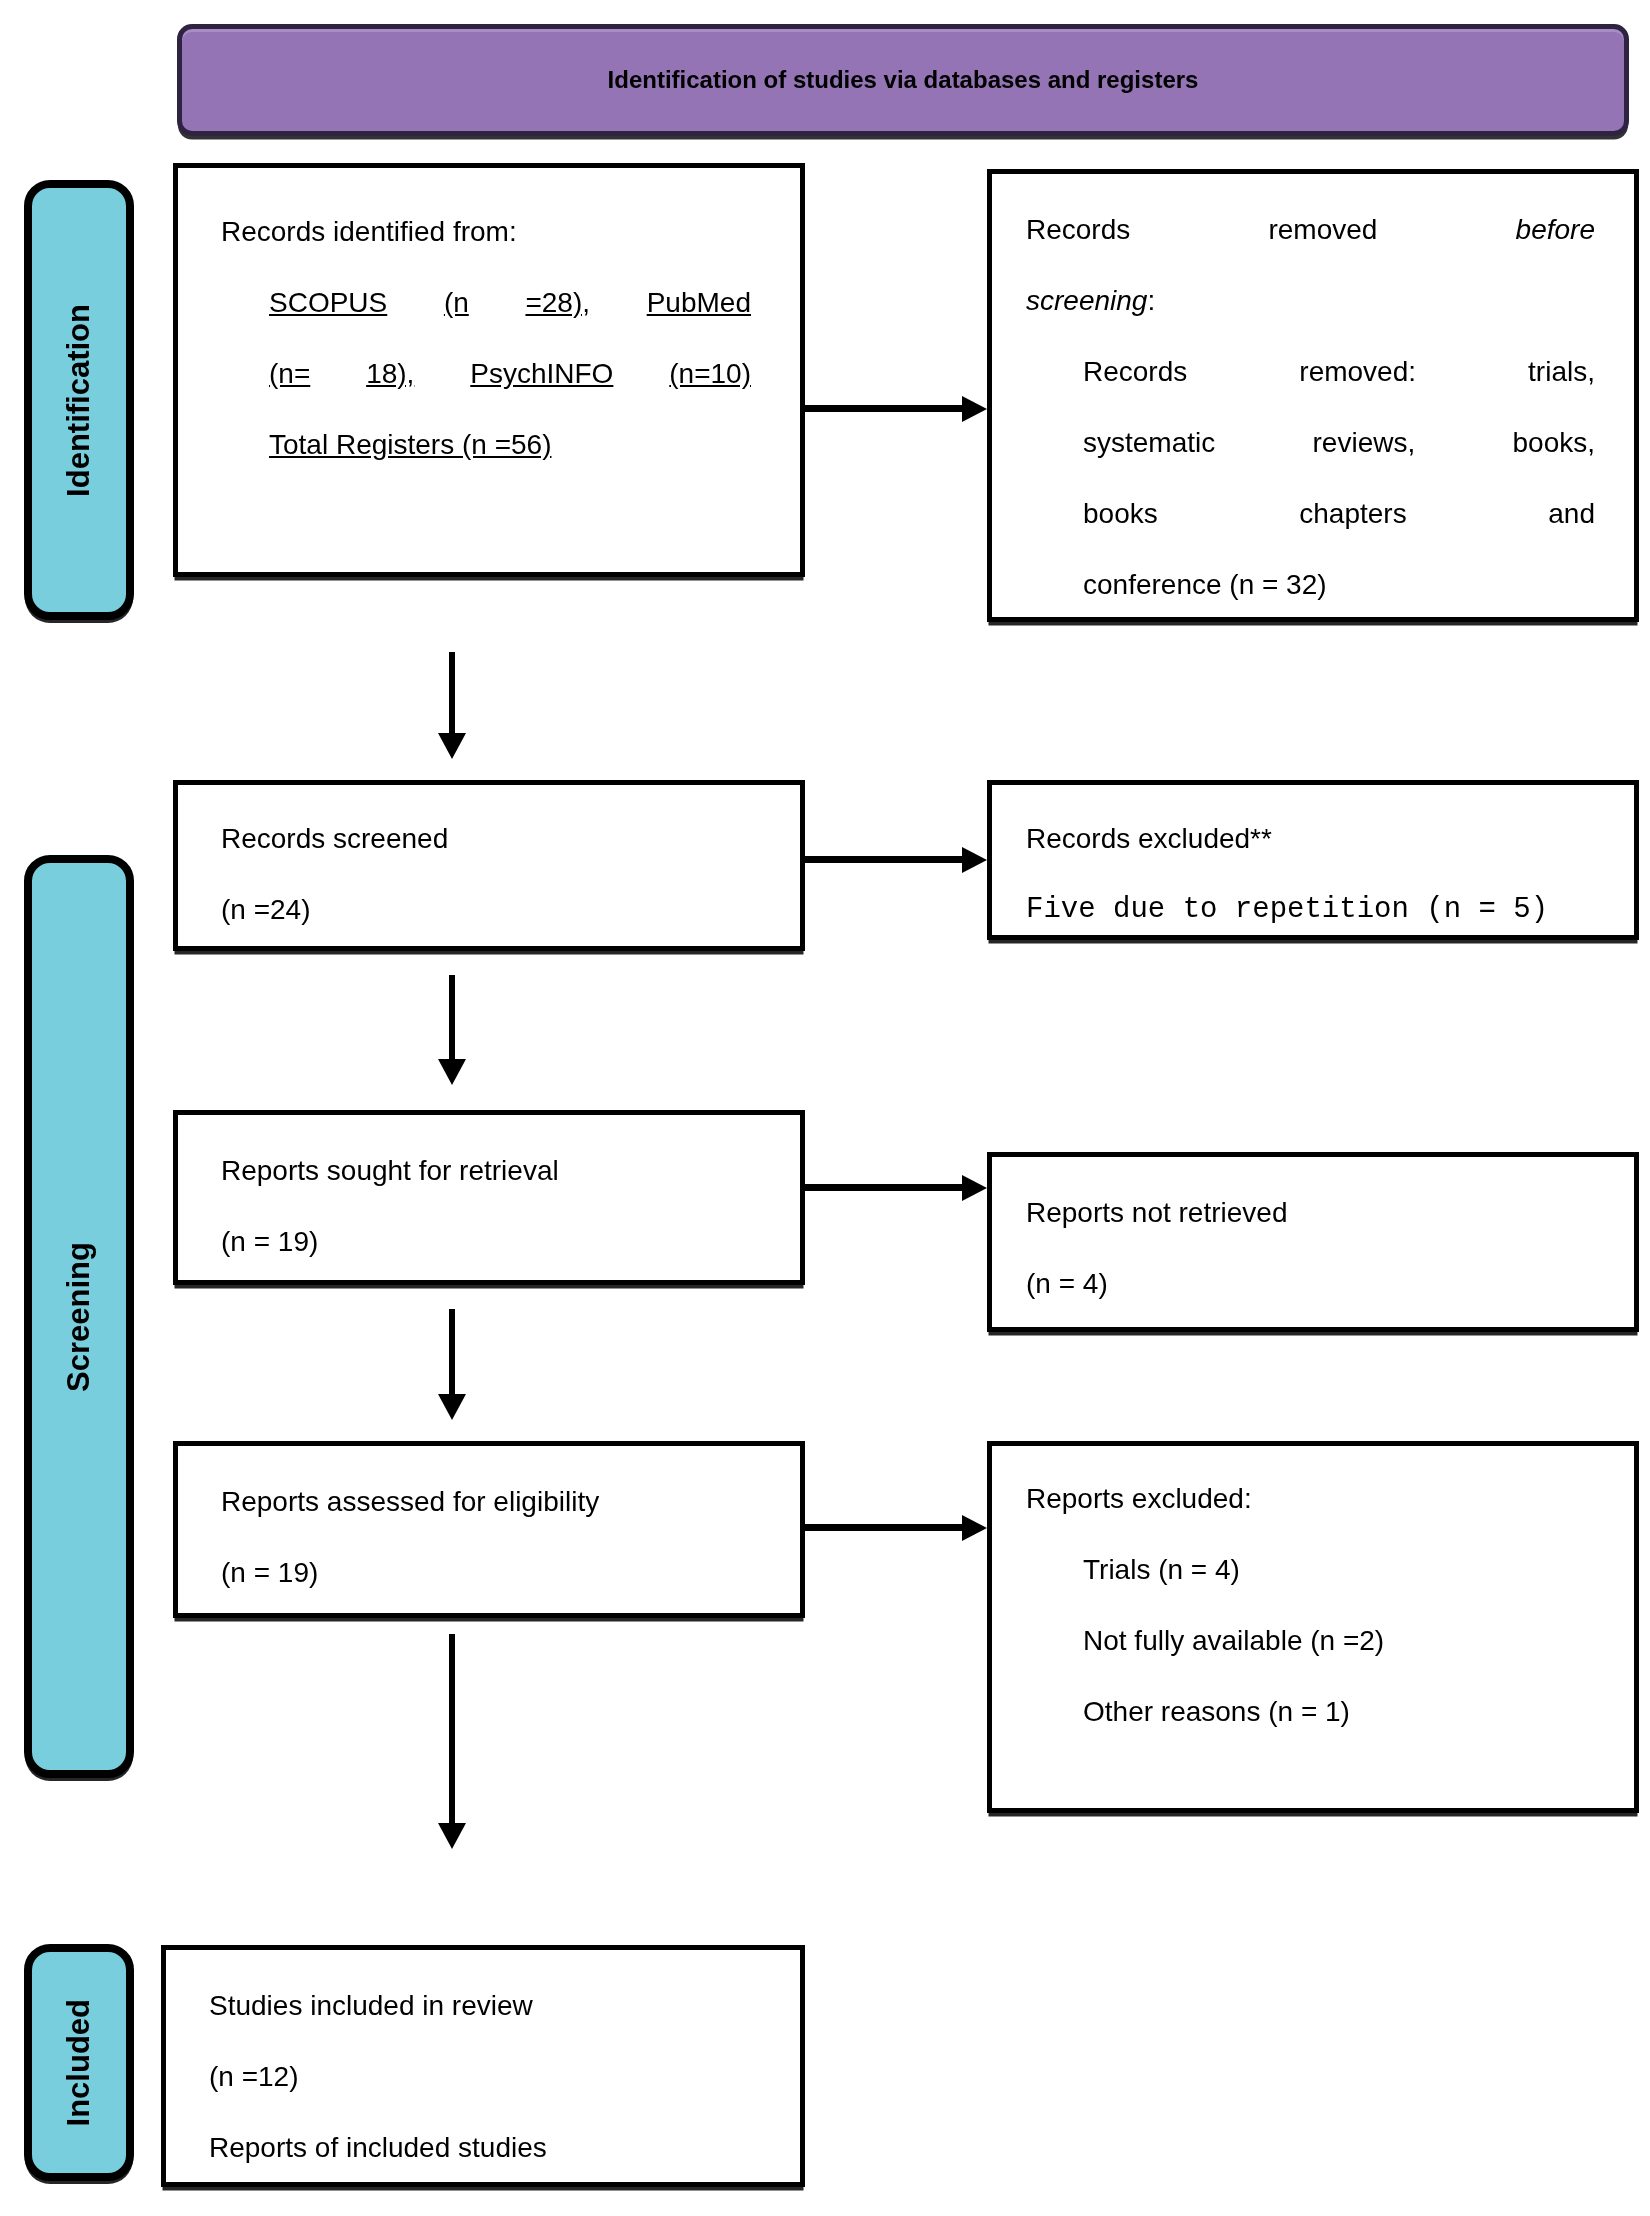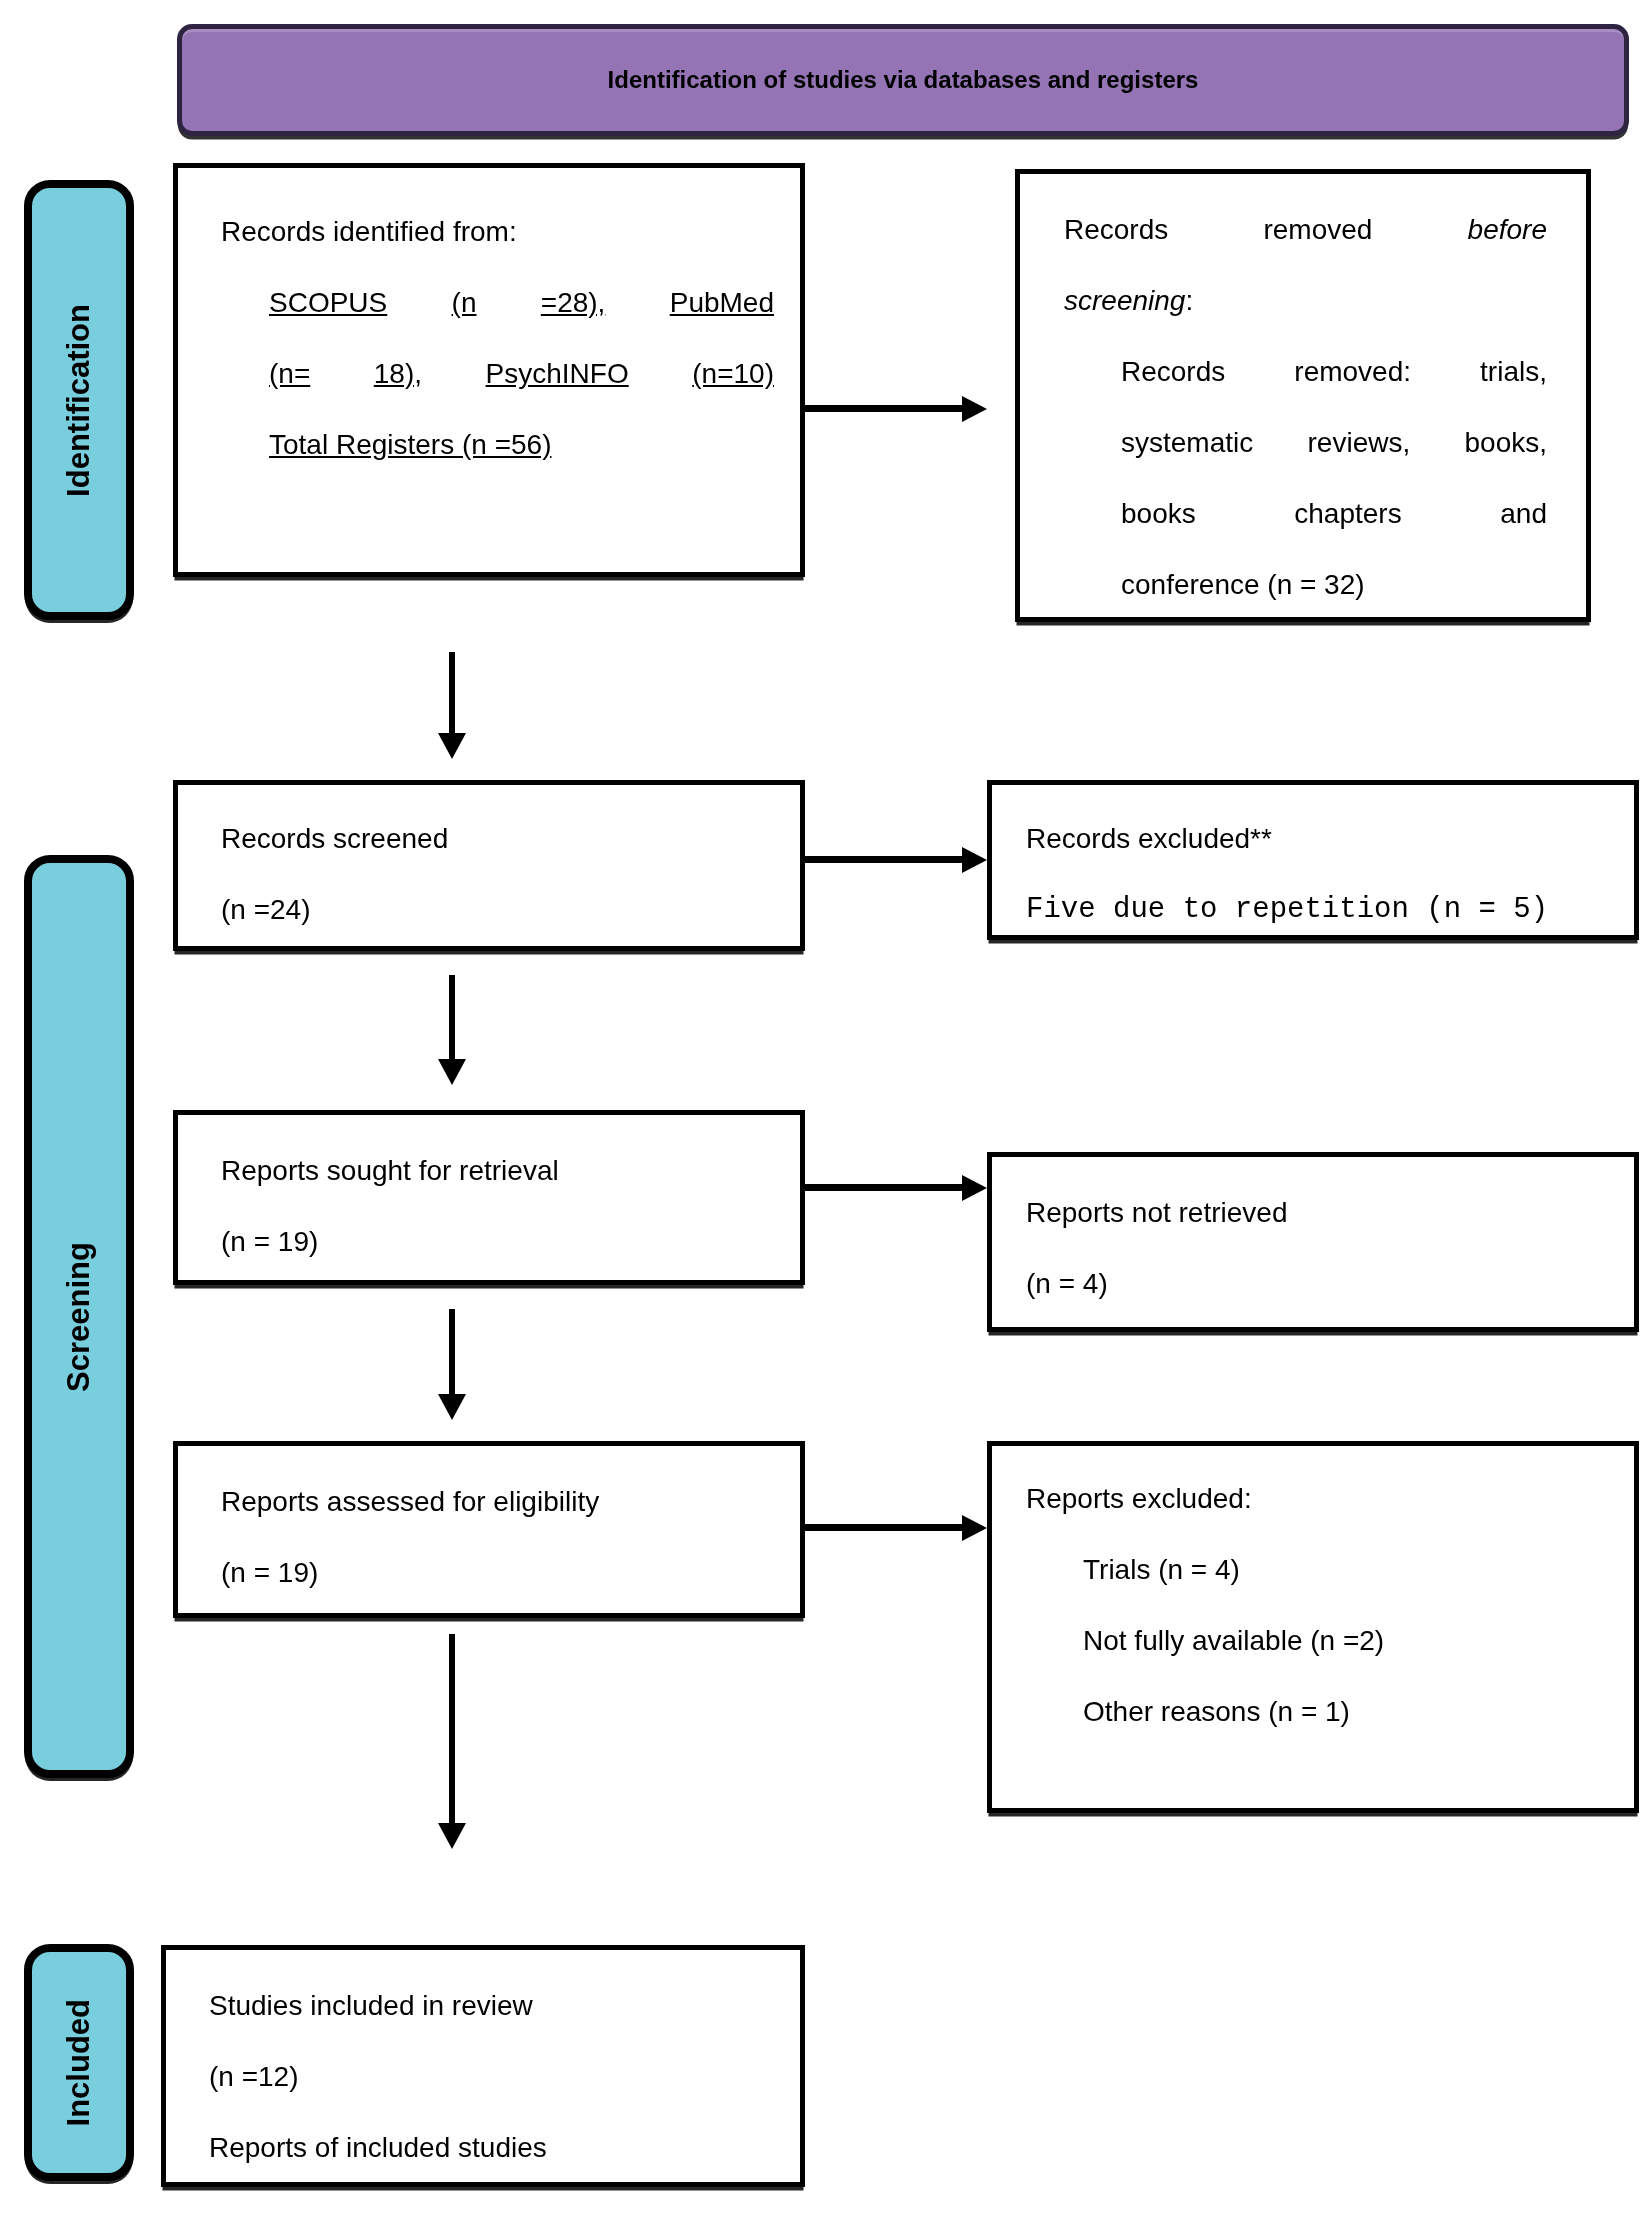--- a/index.html
+++ b/index.html
@@ -40,26 +40,26 @@
     position:absolute;background:#fff;
     border:5.6px solid #000;box-sizing:border-box;
     font-size:28px;line-height:71px;
     box-shadow:0 5px 0 -1.5px rgba(0,0,0,0.85);
   }
   .box .ind{margin-left:48px;text-decoration:underline;}
   .box .hang{margin-left:57px;}
   .spread{display:flex;justify-content:space-between;}
   .it{font-style:italic;}
   .serif{font-family:Liberation Mono, monospace;font-size:29px;}
-  #box-records-identified{left:173px;top:163px;width:632px;height:414px;padding:28px 26px 0 43px;}
+  #box-records-identified{left:173px;top:163px;width:632px;height:414px;padding:28px 49px 0 43px;}
   #box-records-screened  {left:173px;top:780px;width:632px;height:171px;padding:17.7px 36px 0 43px;}
   #box-reports-sought    {left:173px;top:1110px;width:632px;height:175px;padding:20px 36px 0 43px;}
   #box-reports-assessed  {left:173px;top:1441px;width:632px;height:177px;padding:20px 36px 0 43px;}
   #box-studies-included  {left:161px;top:1945px;width:644px;height:242px;padding:20px 20px 0 43px;}
-  #box-records-removed   {left:1015px;top:169px;width:576px;height:453px;padding:20px 39px 0 44px;}
+  #box-records-removed   {left:987px;top:169px;width:652px;height:453px;padding:20px 39px 0 34px;}
   #box-records-excluded  {left:987px;top:780px;width:652px;height:160px;padding:17.7px 39px 0 34px;}
   #box-reports-not-retrieved{left:987px;top:1108px;width:652px;height:180px;padding:20px 39px 0 34px;margin-top:44px;}
   #box-reports-excluded  {left:987px;top:1441px;width:652px;height:372px;padding:17px 39px 16px 34px;}
   
   .varrow{position:absolute;width:28px;display:flex;flex-direction:column;align-items:center;}
   .varrow .shaft{width:5.6px;background:#000;flex:1;}
   .varrow .head{width:0;height:0;border-left:14px solid transparent;border-right:14px solid transparent;border-top:26px solid #000;}
   #varrow-1{left:438px;top:652px;height:107px;}
   #varrow-2{left:438px;top:975px;height:110px;}
   #varrow-3{left:438px;top:1309px;height:111px;}

